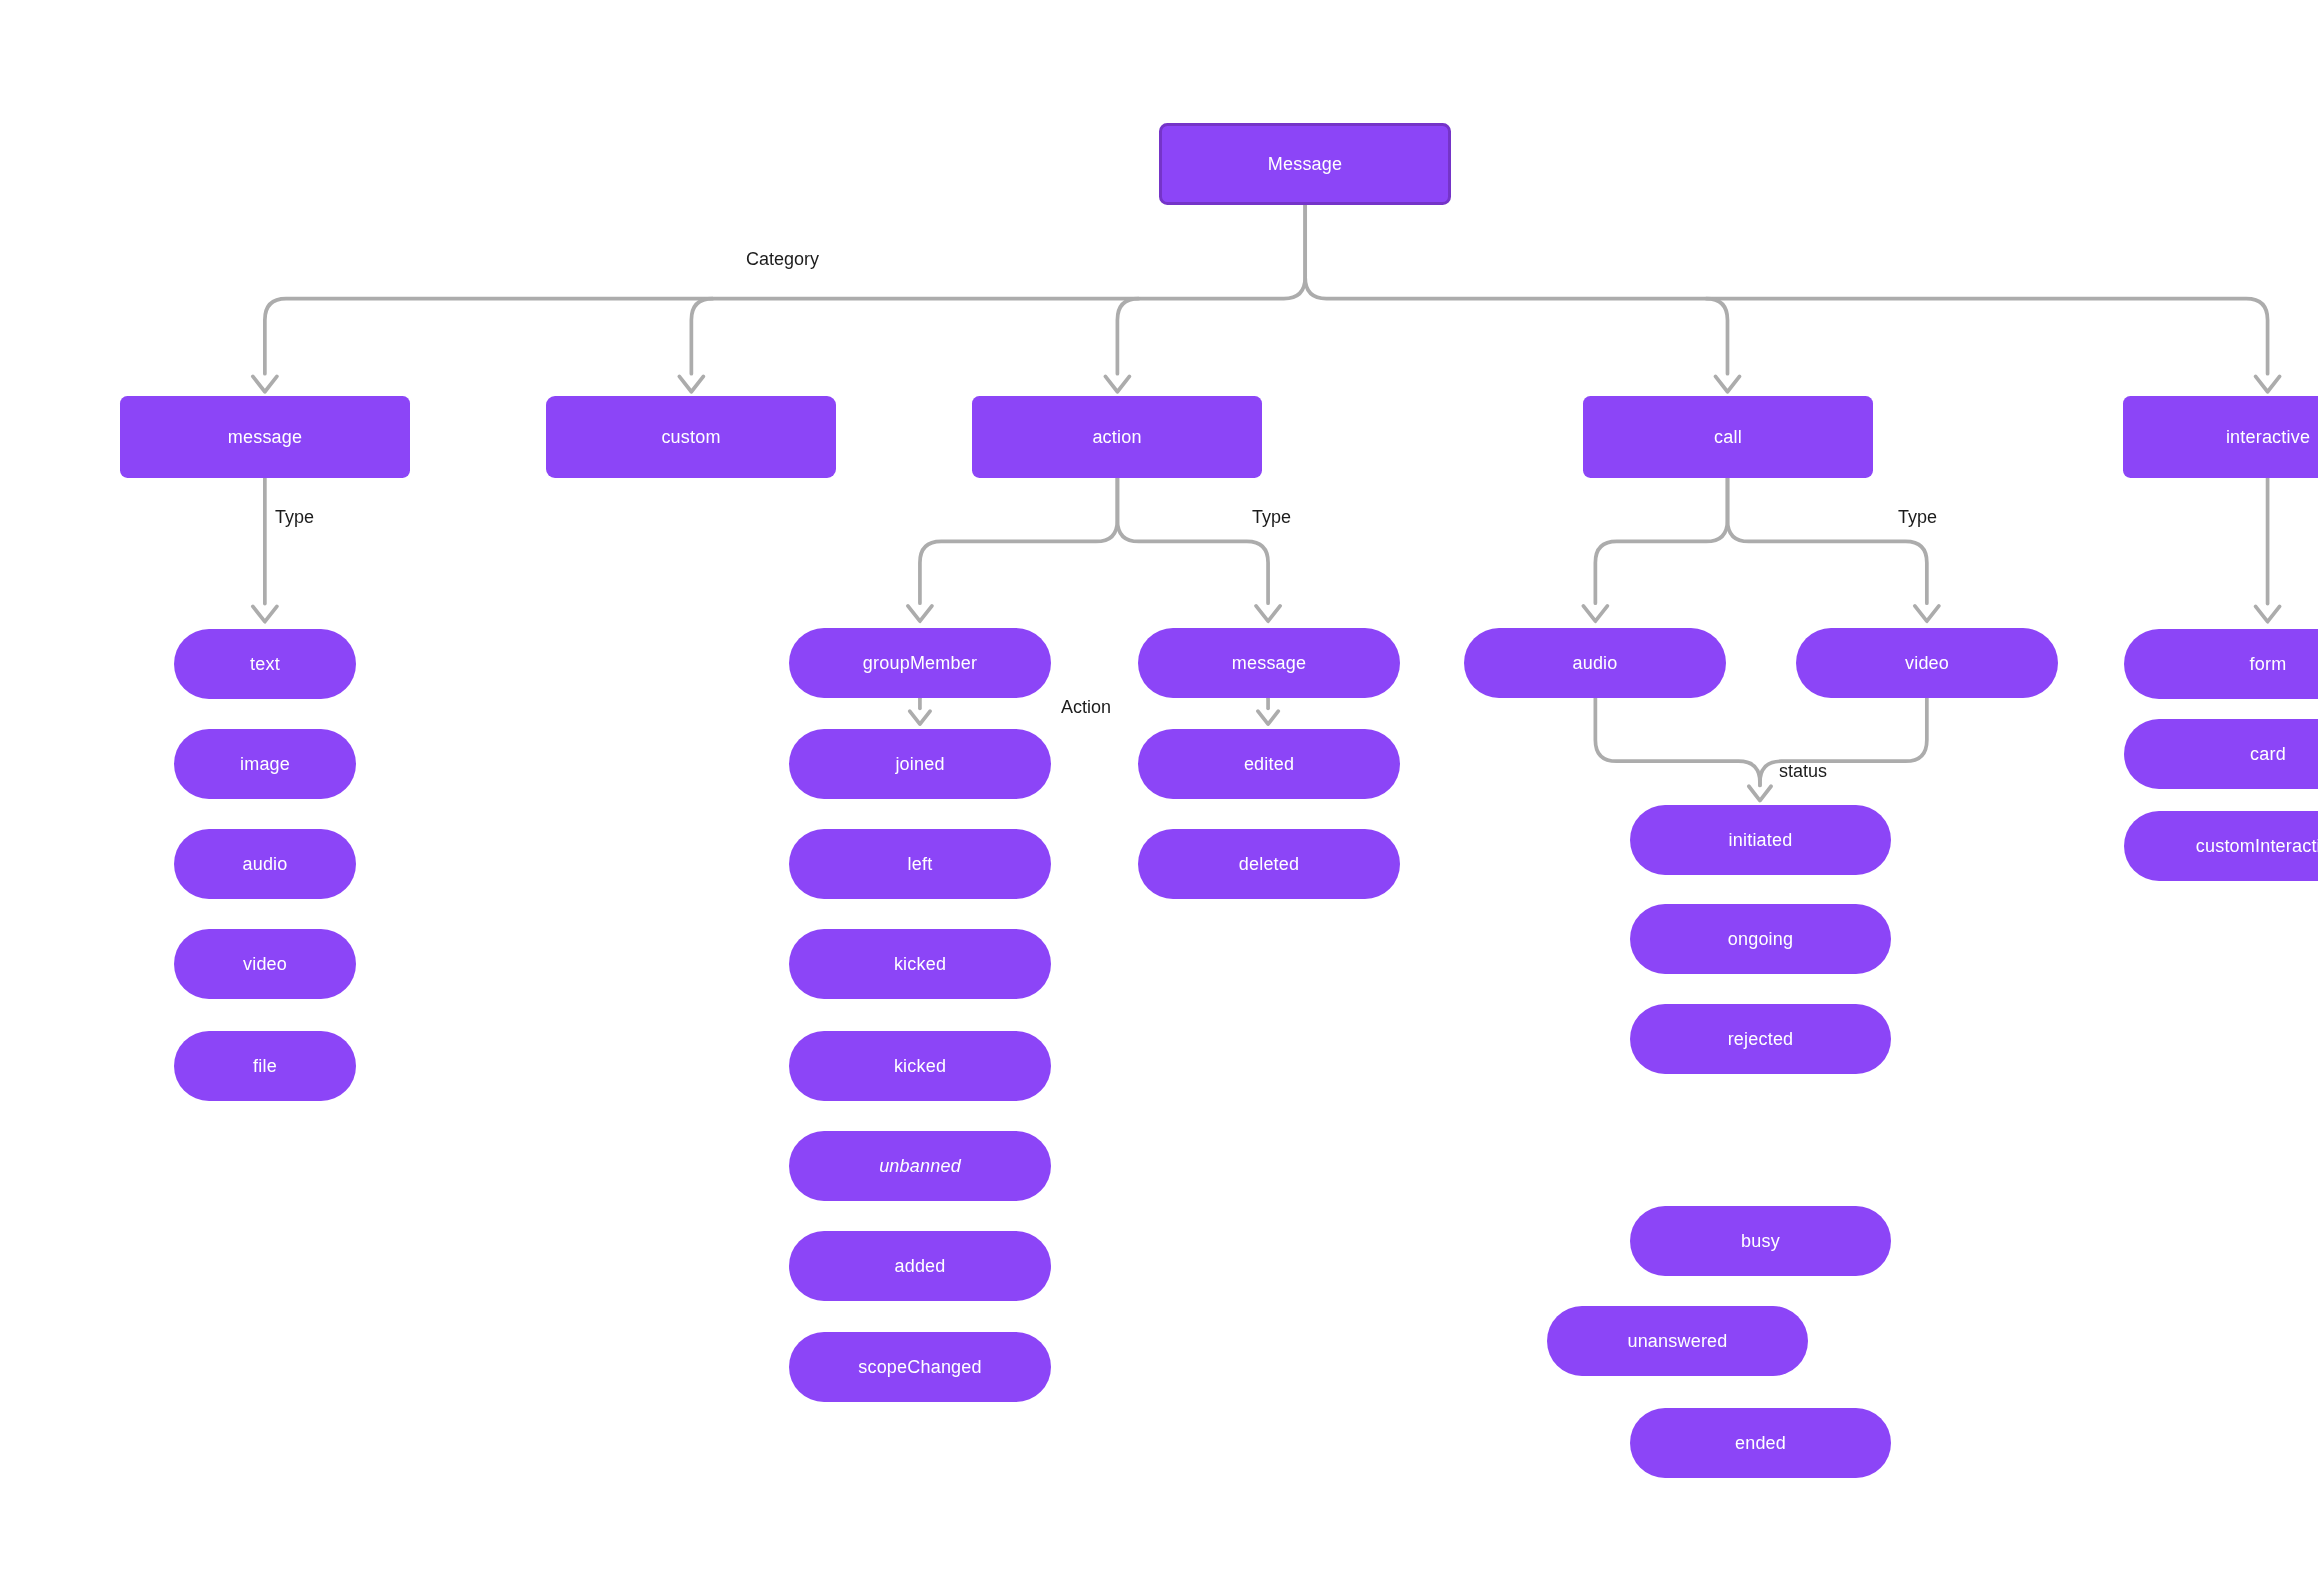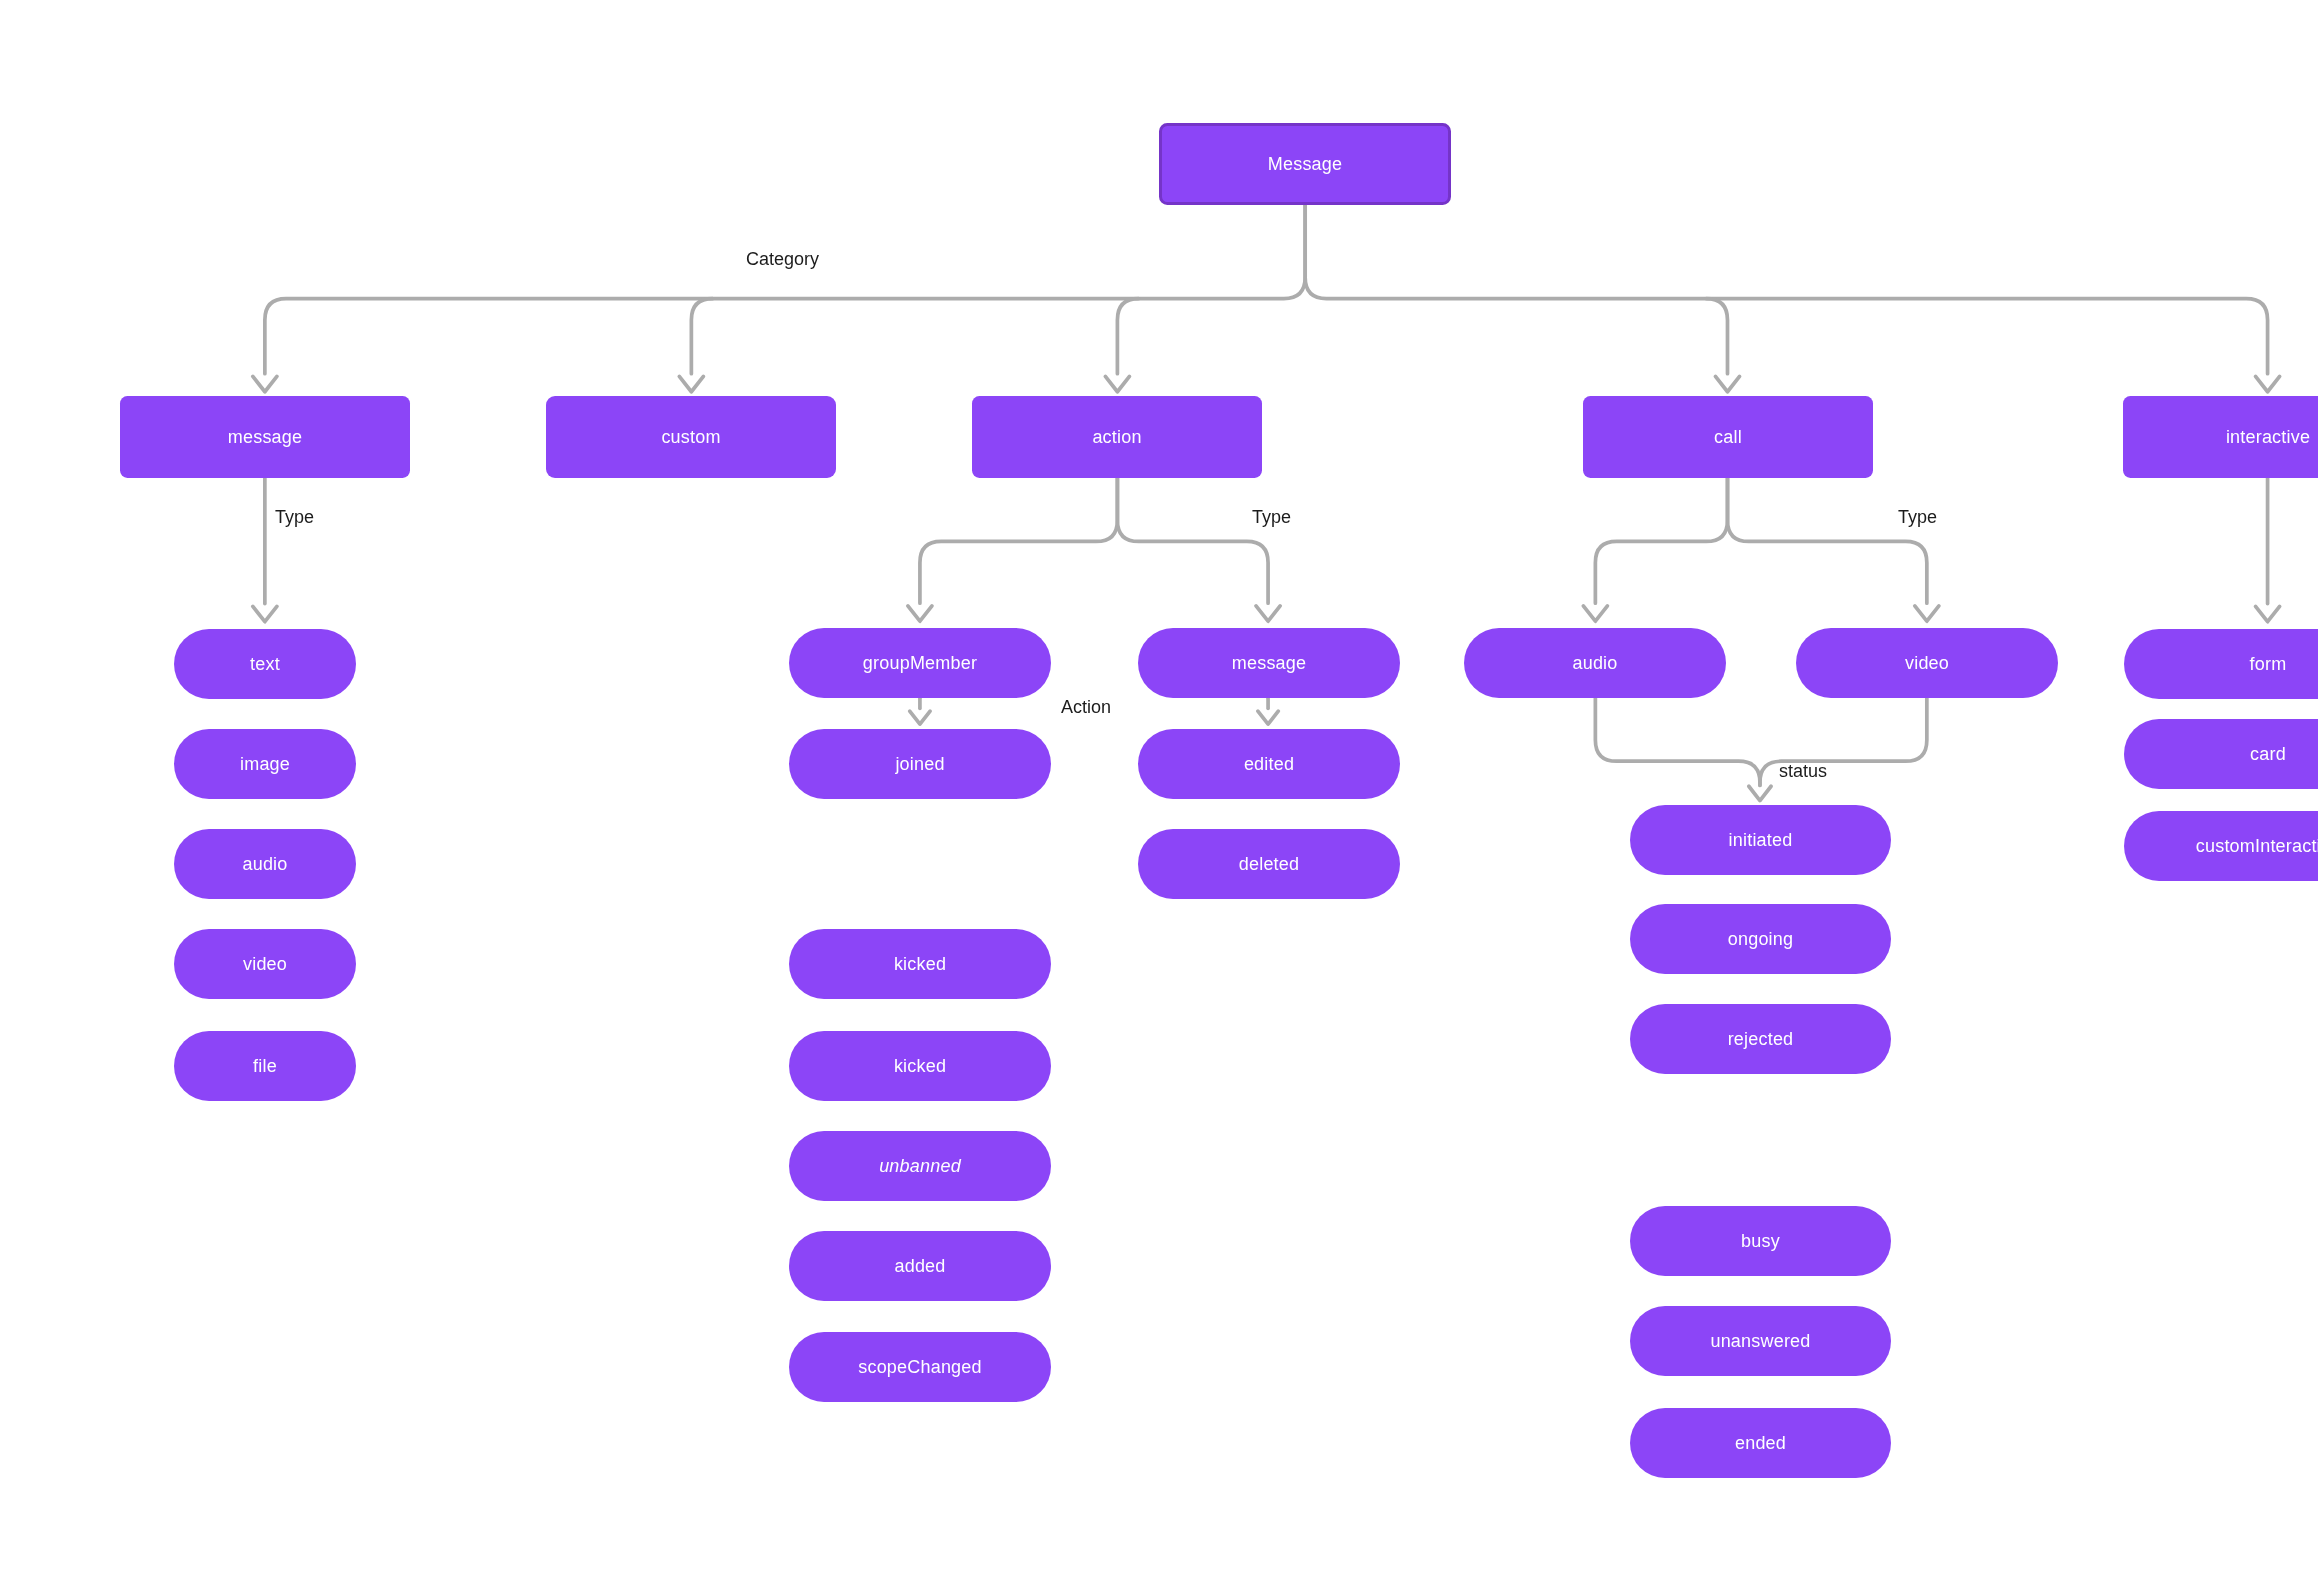--- a/index.html
+++ b/index.html
@@ -102,38 +102,39 @@
   <div class="node box" style="left:2123px;top:396px;width:290px;">interactive</div>
 
   <div class="node pill" style="left:174px;top:629px;width:182px;">text</div>
   <div class="node pill" style="left:174px;top:729px;width:182px;">image</div>
   <div class="node pill" style="left:174px;top:829px;width:182px;">audio</div>
   <div class="node pill" style="left:174px;top:929px;width:182px;">video</div>
   <div class="node pill" style="left:174px;top:1031px;width:182px;">file</div>
 
   <div class="node pill" style="left:789px;top:628px;width:262px;">groupMember</div>
   <div class="node pill" style="left:789px;top:729px;width:262px;">joined</div>
+  <div class="node pill" style="left:789px;top:829px;width:262px;">left</div>
   <div class="node pill" style="left:789px;top:929px;width:262px;">kicked</div>
   <div class="node pill" style="left:789px;top:1031px;width:262px;">kicked</div>
   <div class="node pill" style="left:789px;top:1131px;width:262px;font-style:italic;">unbanned</div>
   <div class="node pill" style="left:789px;top:1231px;width:262px;">added</div>
   <div class="node pill" style="left:789px;top:1332px;width:262px;">scopeChanged</div>
 
   <div class="node pill" style="left:1138px;top:628px;width:262px;">message</div>
   <div class="node pill" style="left:1138px;top:729px;width:262px;">edited</div>
   <div class="node pill" style="left:1138px;top:829px;width:262px;">deleted</div>
 
   <div class="node pill" style="left:1464px;top:628px;width:262px;">audio</div>
   <div class="node pill" style="left:1796px;top:628px;width:262px;">video</div>
 
   <div class="node pill" style="left:1630px;top:805px;width:261px;">initiated</div>
   <div class="node pill" style="left:1630px;top:904px;width:261px;">ongoing</div>
   <div class="node pill" style="left:1630px;top:1004px;width:261px;">rejected</div>
   <div class="node pill" style="left:1630px;top:1206px;width:261px;">busy</div>
-  <div class="node pill" style="left:1630px;top:1306px;width:261px;text-align:right;">unanswered</div>
+  <div class="node pill" style="left:1547px;top:1306px;width:261px;text-align:right;">unanswered</div>
   <div class="node pill" style="left:1630px;top:1408px;width:261px;">ended</div>
 
   <div class="node pill" style="left:2124px;top:629px;width:288px;">form</div>
   <div class="node pill" style="left:2124px;top:719px;width:288px;">card</div>
   <div class="node pill" style="left:2124px;top:811px;width:288px;">customInteractive</div>
 
 </div>
 
 
 </body></html>

